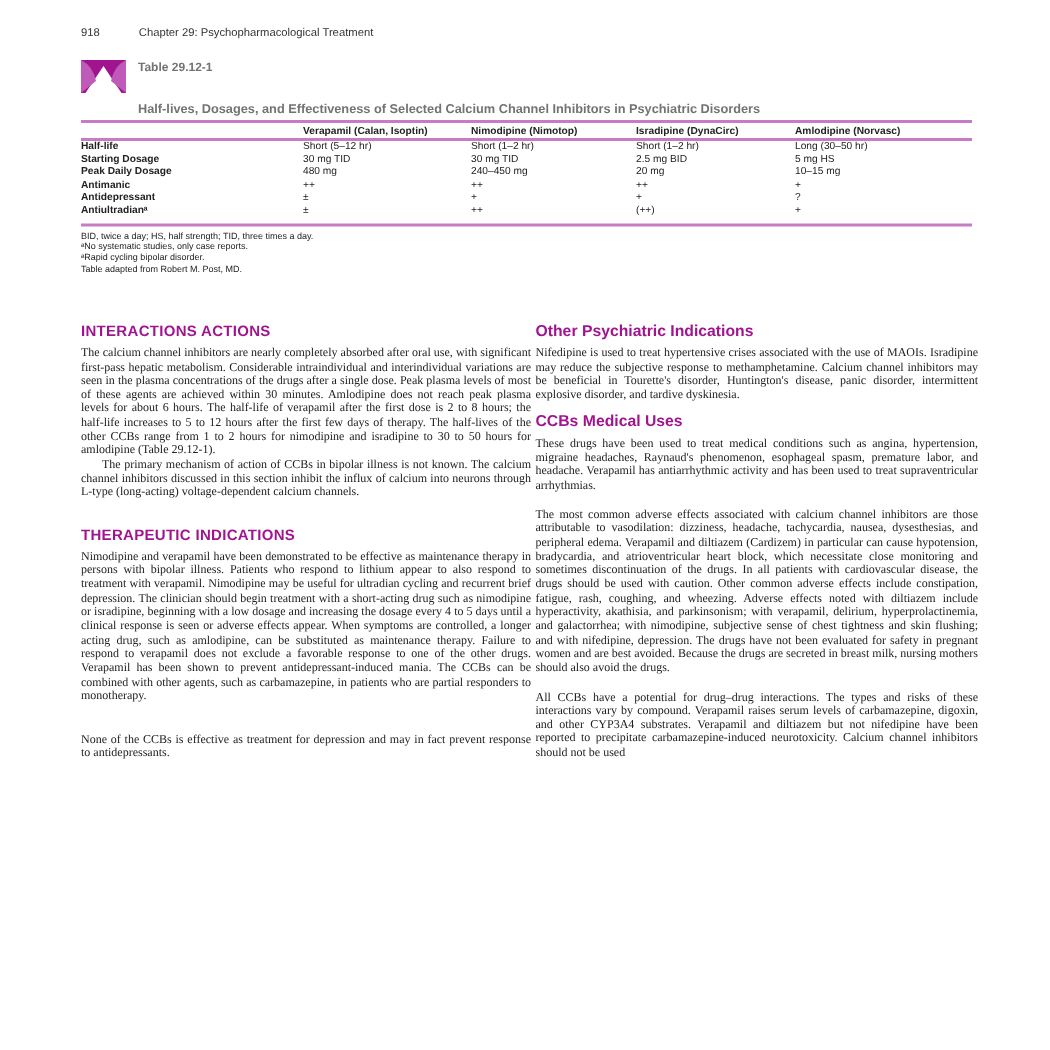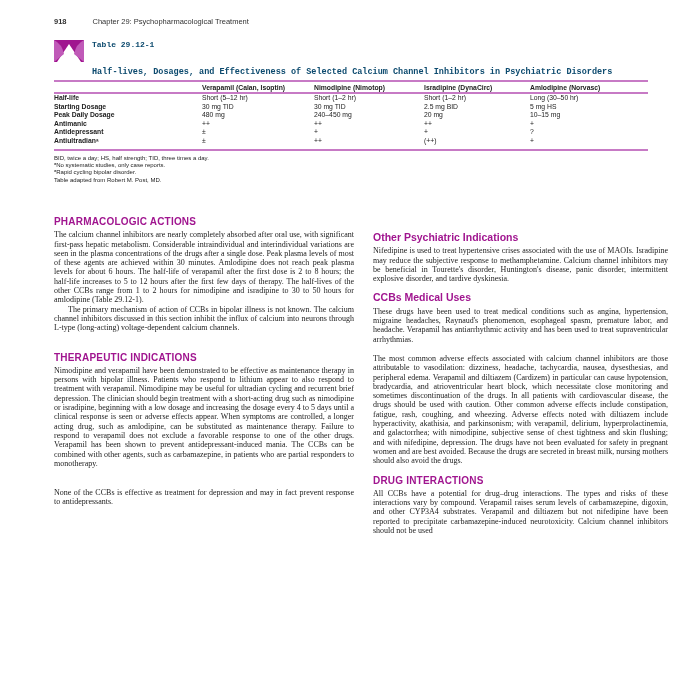--- a/index.html
+++ b/index.html
@@ -1,39 +1,39 @@
 <!DOCTYPE html>
 <html><head>
 <meta charset="utf-8">
 <style>
   html, body { margin: 0; padding: 0; background: #ffffff; }
   body { width: 700px; height: 700px; overflow: hidden; position: relative;
          font-family: "Liberation Serif", serif; color: #222; }
   .running-head { position: absolute; left: 54px; top: 17px; font-family: "Liberation Sans", sans-serif;
                   font-size: 7.5px; color: #333; display: flex; gap: 26px; }
-  .running-head .pg { font-weight: bold; }
+  .running-head .pg { font-weight: normal; }
   .table-block { position: absolute; left: 54px; top: 40px; width: 594px; }
   .table-head { display: flex; align-items: flex-start; gap: 8px; }
   .table-icon { width: 30px; height: 22px; }
-  .table-titles { font-family: Liberation Mono, monospace; color: #0c4a6e; }
+  .table-titles { font-family: Liberation Sans, sans-serif; color: #737373; }
   .table-num { font-size: 8px; font-weight: bold; }
   .table-title { font-size: 8.5px; font-weight: bold; margin-top: 18px; }
   .rule { height: 2px; background: #c77ac5; margin-top: 3px; }
   table { border-collapse: collapse; width: 100%; font-family: "Liberation Sans", sans-serif; font-size: 6.8px; }
   th { text-align: left; font-weight: bold; padding: 2px 0 1px; }
   td { padding: 0 0; line-height: 8.6px; }
   td.lbl { font-weight: bold; width: 148px; }
   td.c1 { width: 112px; }
   td.c2 { width: 110px; }
   td.c3 { width: 106px; }
   tr.hdr th { border-bottom: 2px solid #c77ac5; }
   .footnotes { font-family: "Liberation Sans", sans-serif; font-size: 6px; line-height: 7.4px; margin-top: 4px; color: #222; }
   .col { position: absolute; top: 217px; width: 300px; font-size: 8px; line-height: 9.3px; text-align: justify; }
   .col.left { left: 54px; }
-  .col.right { left: 373px; width: 295px; margin-top: 16px; }
+  .col.right { left: 357px; width: 295px; }
   h2 { font-family: "Liberation Sans", sans-serif; color: #a0158f; font-size: 10px; font-weight: bold;
        margin: 0 0 4px; letter-spacing: 0.2px; }
   h3 { font-family: "Liberation Sans", sans-serif; color: #a0158f; font-size: 10.5px; font-weight: bold;
        margin: 0 0 4px; }
   p { margin: 0; }
   p.indent { text-indent: 14px; }
   .gap-lg { height: 20px; }
   .gap-md { height: 10px; }
 </style>
 </head>
@@ -116,34 +116,33 @@
   <div class="rule"></div>
   <div class="footnotes">
     <div>BID, twice a day; HS, half strength; TID, three times a day.</div>
     <div>ᵃNo systematic studies, only case reports.</div>
     <div>ᵃRapid cycling bipolar disorder.</div>
     <div>Table adapted from Robert M. Post, MD.</div>
   </div>
 </div>
 
 <div class="col left">
-  <h2>PHARMACOLOGIC ACTIONS</h2>
+  <h2>INTERACTIONS ACTIONS</h2>
   <p>The calcium channel inhibitors are nearly completely absorbed after oral use, with significant first-pass hepatic metabolism. Considerable intraindividual and interindividual variations are seen in the plasma concentrations of the drugs after a single dose. Peak plasma levels of most of these agents are achieved within 30 minutes. Amlodipine does not reach peak plasma levels for about 6 hours. The half-life of verapamil after the first dose is 2 to 8 hours; the half-life increases to 5 to 12 hours after the first few days of therapy. The half-lives of the other CCBs range from 1 to 2 hours for nimodipine and isradipine to 30 to 50 hours for amlodipine (Table 29.12-1).</p>
   <p class="indent">The primary mechanism of action of CCBs in bipolar illness is not known. The calcium channel inhibitors discussed in this section inhibit the influx of calcium into neurons through L-type (long-acting) voltage-dependent calcium channels.</p>
   <div class="gap-lg"></div>
   <h2>THERAPEUTIC INDICATIONS</h2>
   <p>Nimodipine and verapamil have been demonstrated to be effective as maintenance therapy in persons with bipolar illness. Patients who respond to lithium appear to also respond to treatment with verapamil. Nimodipine may be useful for ultradian cycling and recurrent brief depression. The clinician should begin treatment with a short-acting drug such as nimodipine or isradipine, beginning with a low dosage and increasing the dosage every 4 to 5 days until a clinical response is seen or adverse effects appear. When symptoms are controlled, a longer acting drug, such as amlodipine, can be substituted as maintenance therapy. Failure to respond to verapamil does not exclude a favorable response to one of the other drugs. Verapamil has been shown to prevent antidepressant-induced mania. The CCBs can be combined with other agents, such as carbamazepine, in patients who are partial responders to monotherapy.</p>
   <div class="gap-lg"></div>
   <p>None of the CCBs is effective as treatment for depression and may in fact prevent response to antidepressants.</p>
 </div>
 
 <div class="col right">
   <h3>Other Psychiatric Indications</h3>
   <p>Nifedipine is used to treat hypertensive crises associated with the use of MAOIs. Isradipine may reduce the subjective response to methamphetamine. Calcium channel inhibitors may be beneficial in Tourette's disorder, Huntington's disease, panic disorder, intermittent explosive disorder, and tardive dyskinesia.</p>
   <div class="gap-md"></div>
   <h3>CCBs Medical Uses</h3>
   <p>These drugs have been used to treat medical conditions such as angina, hypertension, migraine headaches, Raynaud's phenomenon, esophageal spasm, premature labor, and headache. Verapamil has antiarrhythmic activity and has been used to treat supraventricular arrhythmias.</p>
   <div class="gap-md"></div>
   <p>The most common adverse effects associated with calcium channel inhibitors are those attributable to vasodilation: dizziness, headache, tachycardia, nausea, dysesthesias, and peripheral edema. Verapamil and diltiazem (Cardizem) in particular can cause hypotension, bradycardia, and atrioventricular heart block, which necessitate close monitoring and sometimes discontinuation of the drugs. In all patients with cardiovascular disease, the drugs should be used with caution. Other common adverse effects include constipation, fatigue, rash, coughing, and wheezing. Adverse effects noted with diltiazem include hyperactivity, akathisia, and parkinsonism; with verapamil, delirium, hyperprolactinemia, and galactorrhea; with nimodipine, subjective sense of chest tightness and skin flushing; and with nifedipine, depression. The drugs have not been evaluated for safety in pregnant women and are best avoided. Because the drugs are secreted in breast milk, nursing mothers should also avoid the drugs.</p>
   <div class="gap-md"></div>
-  <h2>DRUG INTERACTIONS</h2>
   <p>All CCBs have a potential for drug–drug interactions. The types and risks of these interactions vary by compound. Verapamil raises serum levels of carbamazepine, digoxin, and other CYP3A4 substrates. Verapamil and diltiazem but not nifedipine have been reported to precipitate carbamazepine-induced neurotoxicity. Calcium channel inhibitors should not be used</p>
 </div>
 
 </body></html>

